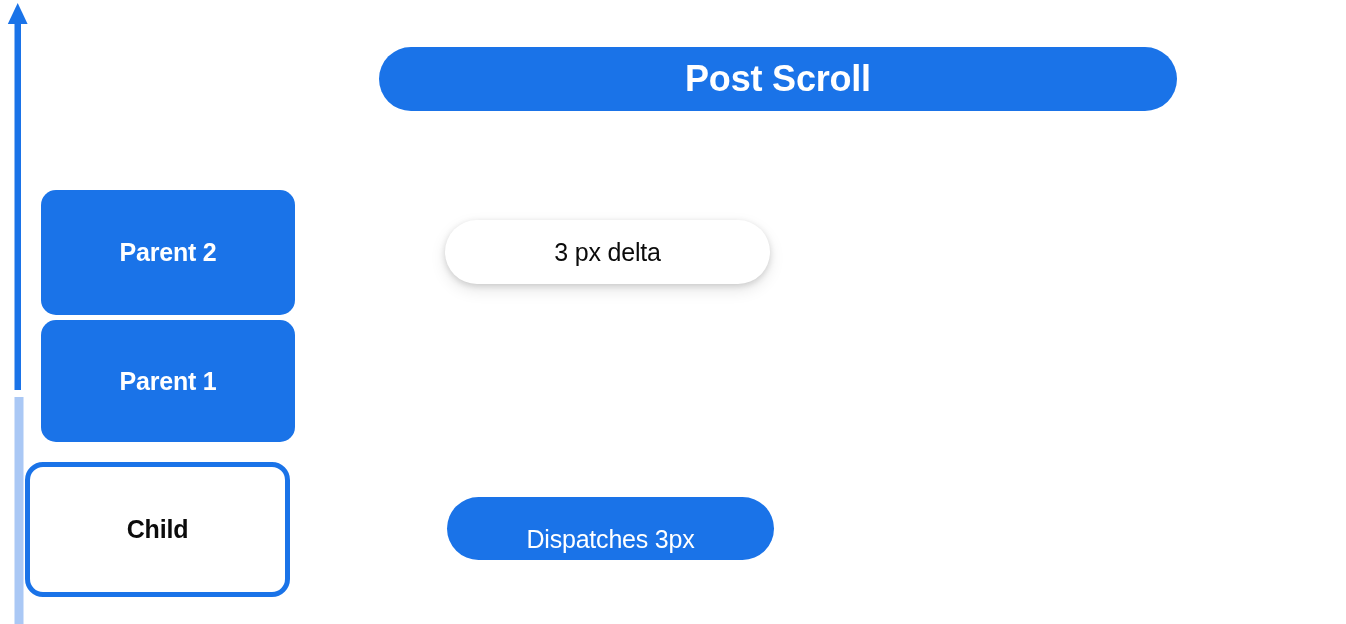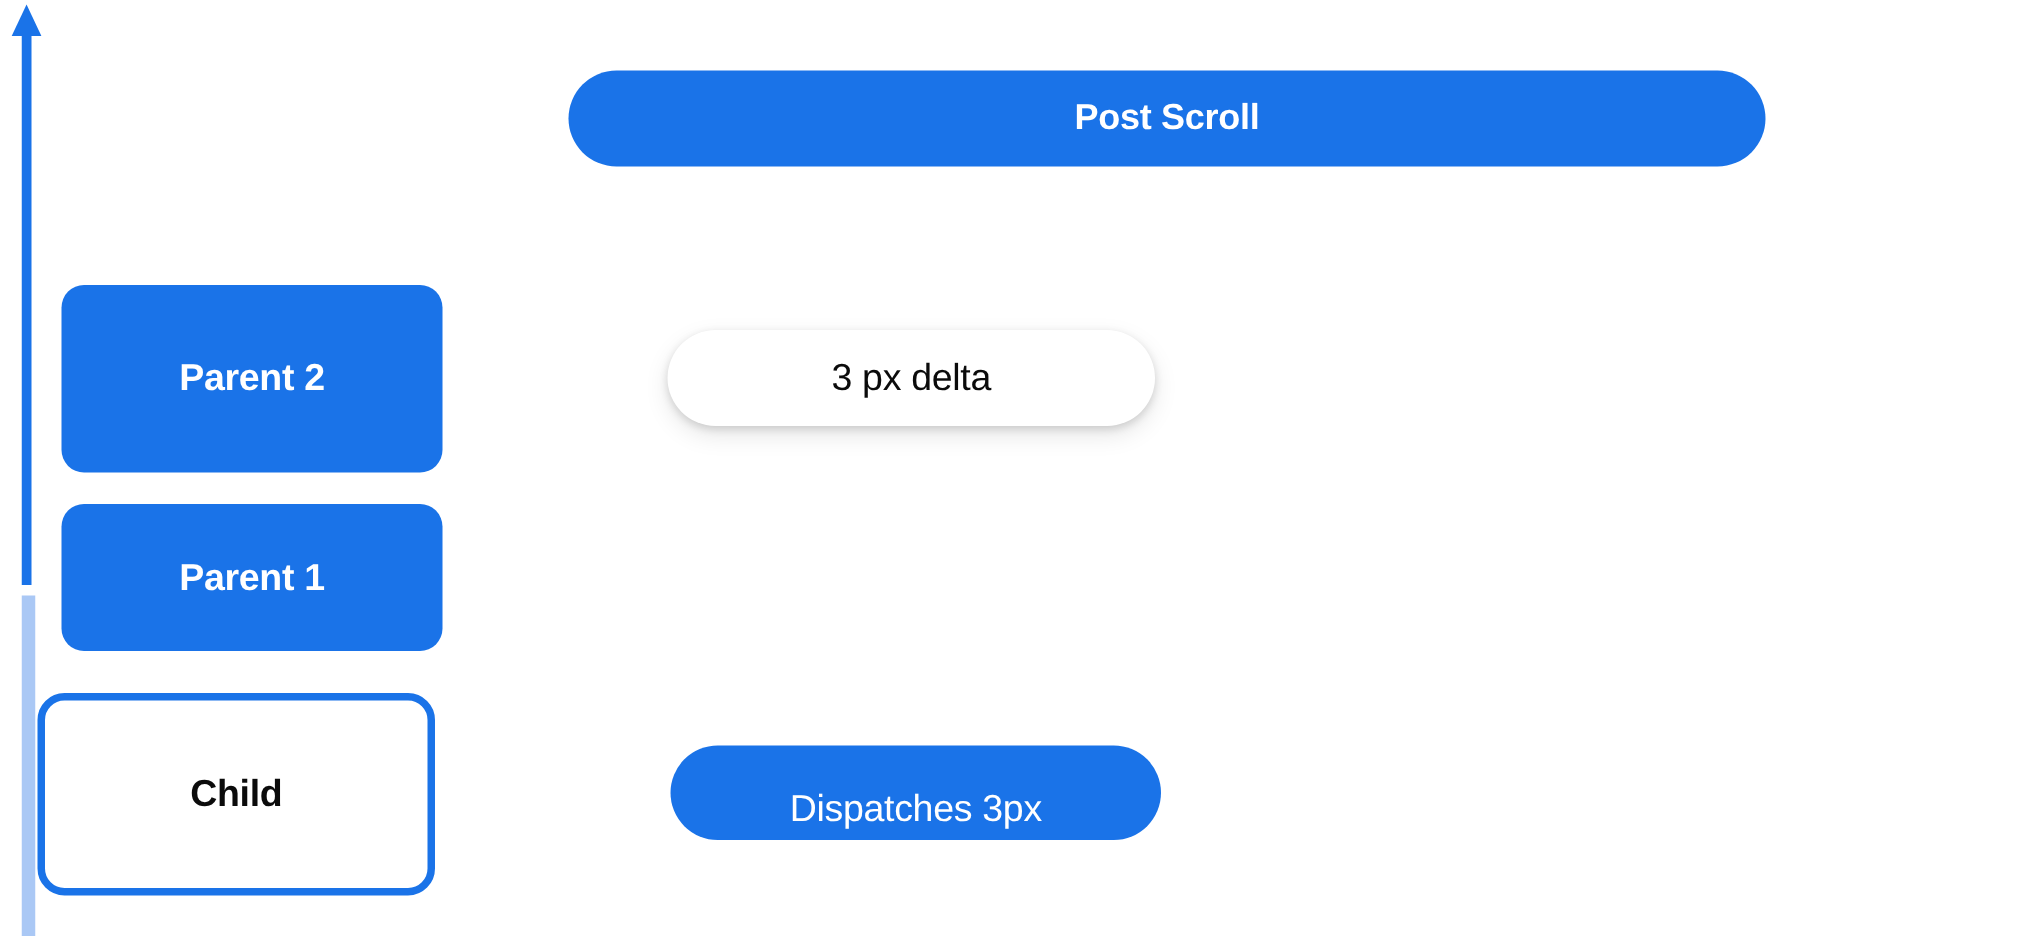--- a/index.html
+++ b/index.html
@@ -29,21 +29,21 @@
     height: 64px;
     background: #1a73e8;
     border-radius: 32px;
     display: flex;
     align-items: center;
     justify-content: center;
     box-sizing: border-box;
   }
   .header-bar .label {
     color: #ffffff;
-    font-size: 24px;
+    font-size: 36px;
     font-weight: bold;
     letter-spacing: -0.2px;
     line-height: 1;
   }
 
   
   .node-box {
     position: absolute;
     display: flex;
     align-items: center;
@@ -67,21 +67,21 @@
   .node-outlined {
     background: #ffffff;
     border: 5px solid #1a73e8;
     border-radius: 18px;
   }
   .node-outlined .label {
     color: #0b0b0b;
   }
 
   #box-parent2 { left: 29px;  top: 190px; width: 254px; height: 125px; }
-  #box-parent1 { left: 29px;  top: 336px; width: 254px; height: 98px; }
+  #box-parent1 { left: 29px;  top: 320px; width: 254px; height: 122px; }
   #box-child   { left: 25px;  top: 462px; width: 265px; height: 135px; }
 
   
   .arrow-svg {
     position: absolute;
     overflow: visible;
   }
   #arrow-up-wrap   { left: 406px; top: 193px; width: 36px; height: 394px; }
   #arrow-down-wrap { left: 782px; top: 193px; width: 40px; height: 394px; }
 

